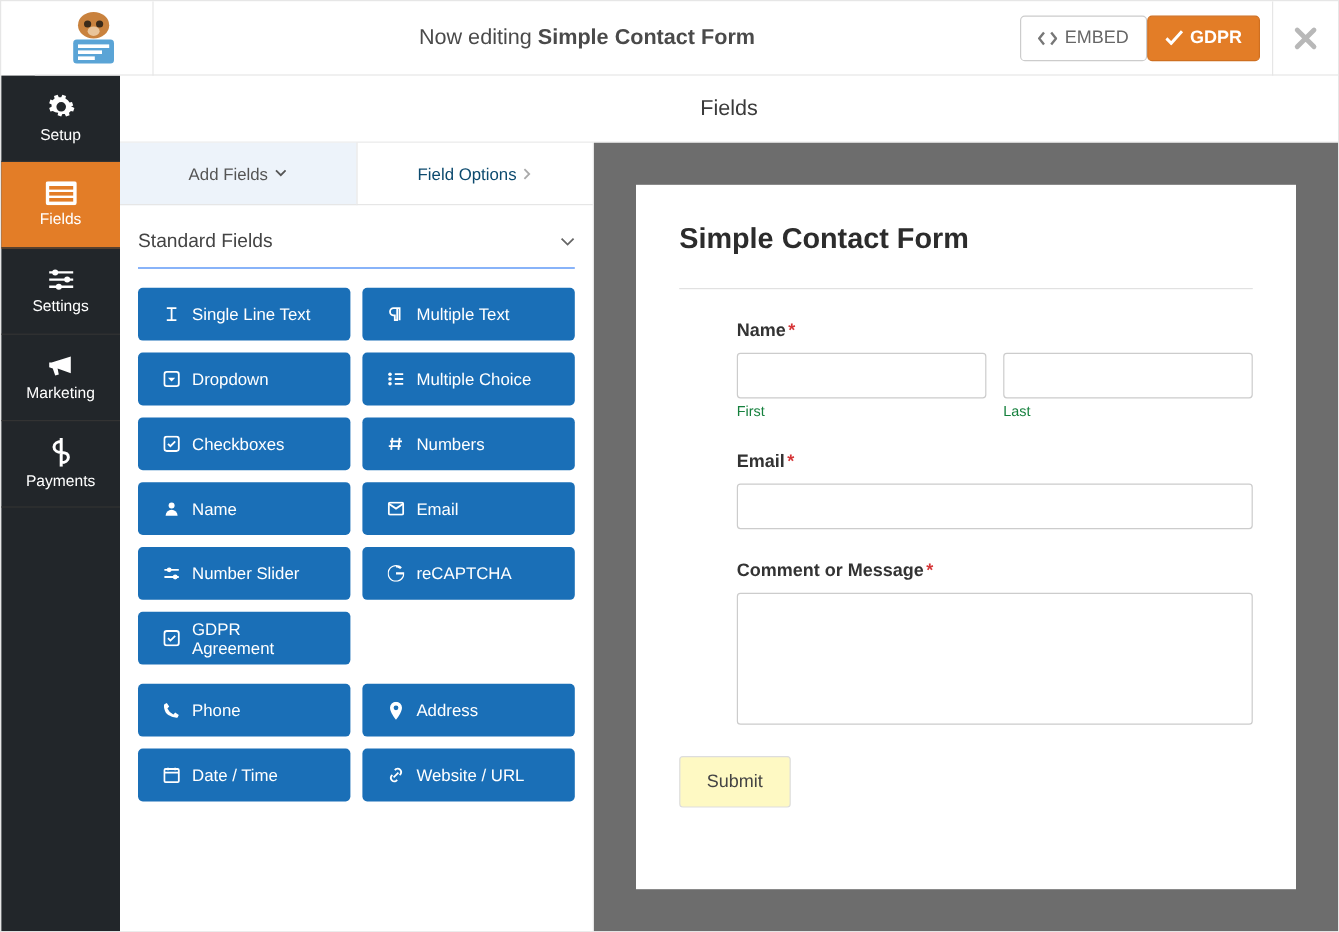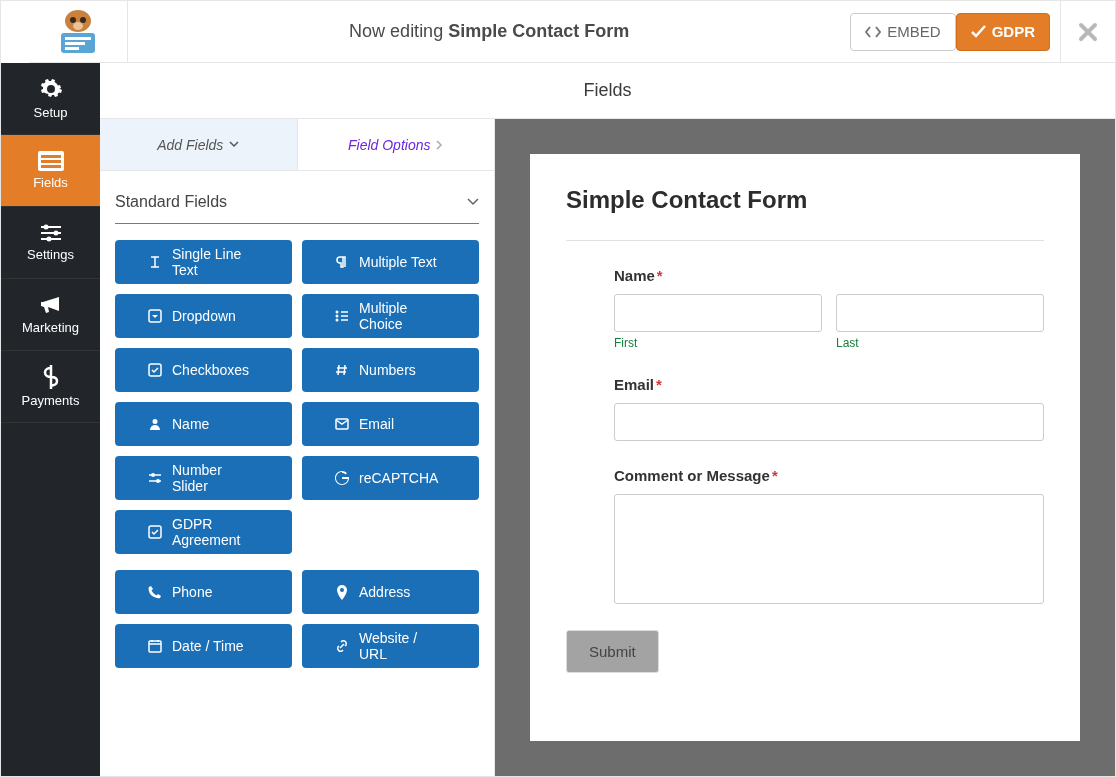--- a/index.html
+++ b/index.html
@@ -109,35 +109,34 @@
     width: 395px;
     border-right: 1px solid #e6e6e6;
     display: flex;
     flex-direction: column;
     position: relative;
     background: #fff;
   }
   .tabs {
     display: flex;
     height: 52px;
-    font-style: italic;
   }
   .tab {
     flex: 1;
     display: flex;
     align-items: center;
     justify-content: center;
     gap: 6px;
     font-size: 14px;
     color: #555;
     cursor: pointer;
     border-bottom: 1px solid #e6e6e6;
   }
   .tab.active { background: #edf3fa; }
-  .tab.inactive { color: #6d28d9; border-left: 1px solid #e6e6e6; }
+  .tab.inactive { color: #0c4a6e; border-left: 1px solid #e6e6e6; }
   .panel-scroll {
     flex: 1;
     overflow-y: auto;
     padding: 0 15px 20px 15px;
   }
   .section-head {
     display: flex;
     align-items: center;
     justify-content: space-between;
     padding: 22px 0 12px 0;
@@ -153,21 +152,21 @@
     padding-top: 16px;
   }
   .field-btn {
     background: #1a6fb7;
     color: #fff;
     height: 44px;
     border-radius: 4px;
     display: flex;
     align-items: center;
     gap: 10px;
-    padding: 0 32px;
+    padding: 0 20px;
     font-size: 14px;
     cursor: pointer;
   }
   .field-btn .ico { width: 15px; height: 15px; flex-shrink:0; display:flex;align-items:center;justify-content:center;}
   .field-btn svg { fill: #fff; }
   
   .panel-scroll::-webkit-scrollbar { width: 14px; }
   .panel-scroll::-webkit-scrollbar-track { background: #f1f1f1; }
   .panel-scroll::-webkit-scrollbar-thumb { background: #c3c3c3; border-radius: 2px; }
   
@@ -199,21 +198,21 @@
   .name-col { flex: 1; }
   .textarea {
     border: 1px solid #ccc;
     width: 100%;
     height: 110px;
     border-radius: 3px;
     background: #fff;
     resize: both;
   }
   .submit-btn {
-    background: #a3a3a3;
+    background: #fef9c3;
     border: 1px solid #ddd;
     padding: 12px 22px;
     font-size: 15px;
     color: #444;
     border-radius: 3px;
     cursor: pointer;
   }
 </style>
 </head>
 <body>

